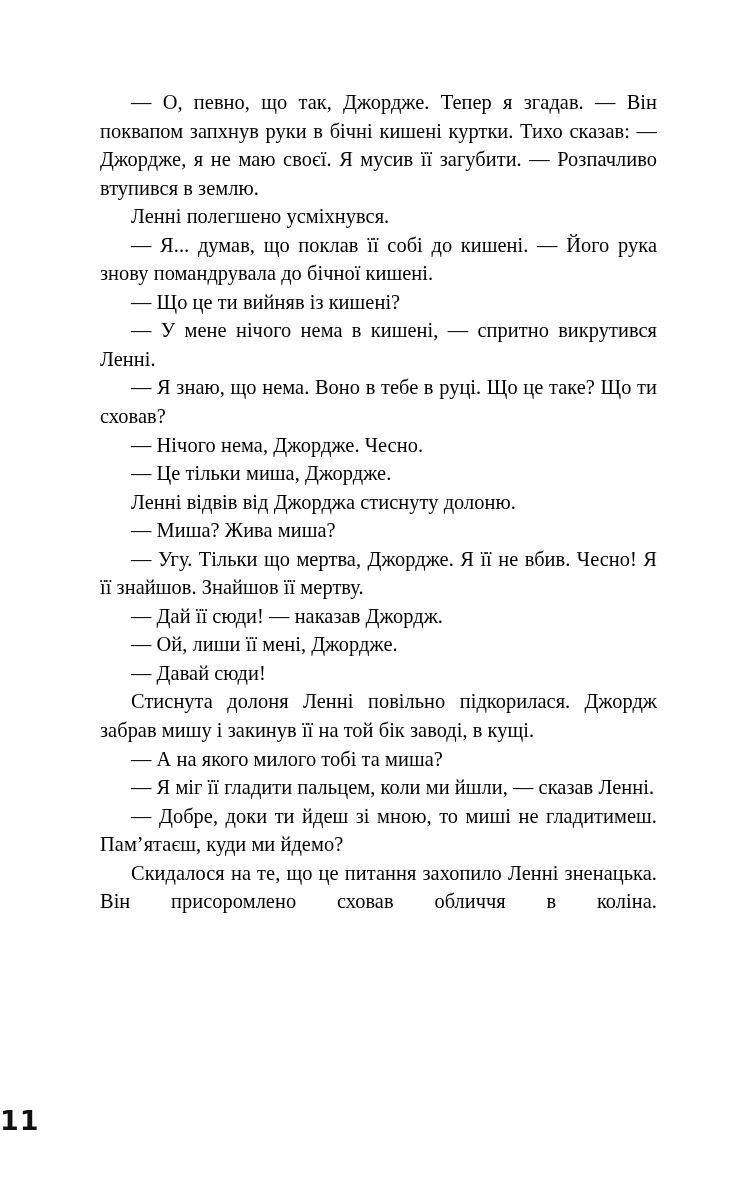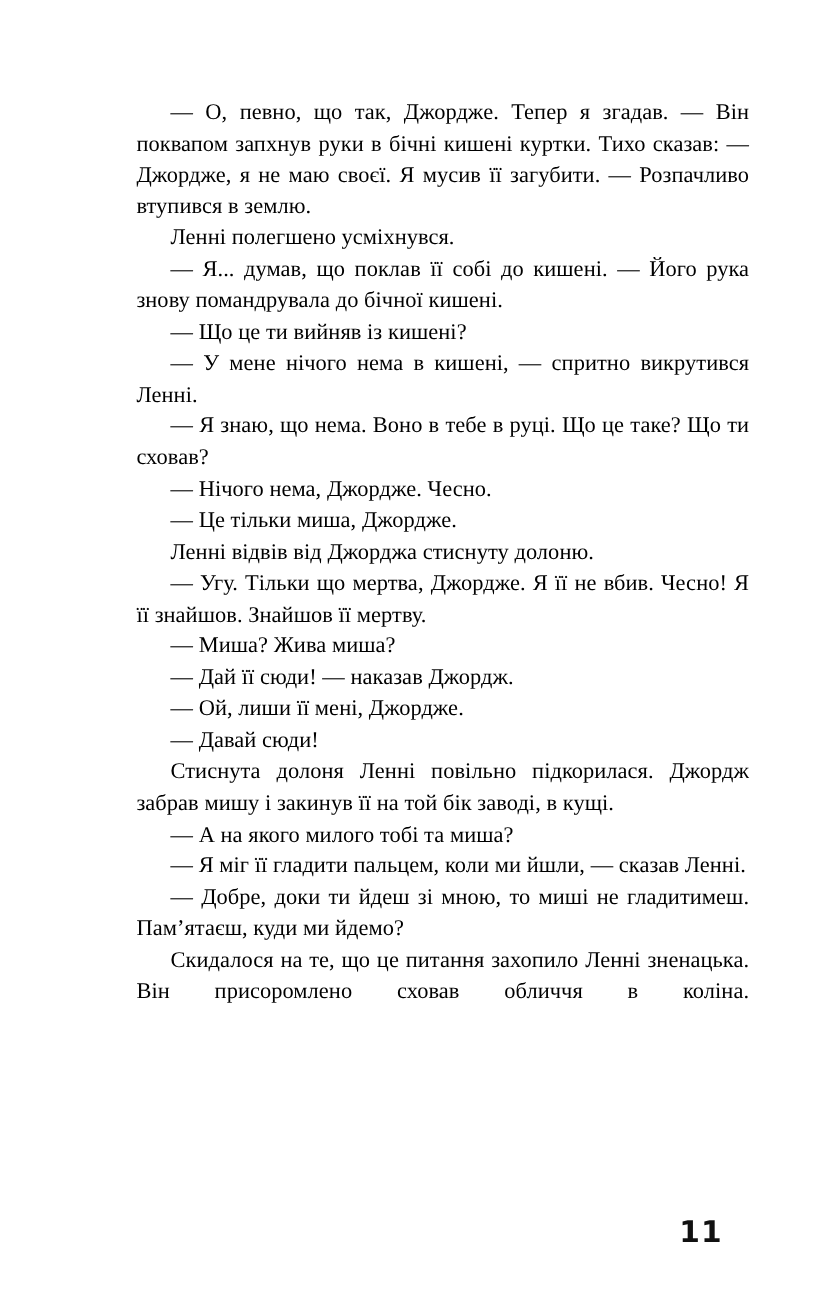--- a/index.html
+++ b/index.html
@@ -18,21 +18,20 @@
     box-sizing: border-box;
     font-family: "Liberation Serif", "DejaVu Serif", serif;
     color: #000000;
   }
 
   .text-block {
     position: absolute;
     left: 100px;
     top: 88px;
     width: 557px;
-    margin-left: 24px;
   }
 
   .para {
     margin: 0;
     text-align: justify;
     text-justify: inter-word;
     text-indent: 31px;
     font-size: 20.4px;
     line-height: 28.55px;
     letter-spacing: 0.05px;
@@ -48,21 +47,20 @@
 
   .para.force-justify-last {
     text-align-last: justify;
   }
 
   .folio {
     position: absolute;
     left: 0;
     top: 1107px;
     width: 657px;
-    text-align: right;
     font-family: "DejaVu Sans", "Liberation Sans", sans-serif;
     font-size: 27px;
     font-weight: 700;
     line-height: 1;
     color: #111111;
     letter-spacing: 1px;
   }
 </style>
 </head>
 <body>
@@ -72,22 +70,22 @@
   <div class="text-block">
     <p class="para">— О, певно, що так, Джордже. Тепер я згадав. — Він поквапом запхнув руки в бічні кишені куртки. Тихо сказав: — Джордже, я не маю своєї. Я мусив її загубити. — Розпачливо втупився в землю.</p>
     <p class="para">Ленні полегшено усміхнувся.</p>
     <p class="para">— Я... думав, що поклав її собі до кишені. — Його рука знову помандрувала до бічної кишені.</p>
     <p class="para">— Що це ти вийняв із кишені?</p>
     <p class="para">— У мене нічого нема в кишені, — спритно викрутився Ленні.</p>
     <p class="para">— Я знаю, що нема. Воно в тебе в руці. Що це таке? Що ти сховав?</p>
     <p class="para">— Нічого нема, Джордже. Чесно.</p>
     <p class="para">— Це тільки миша, Джордже.</p>
     <p class="para">Ленні відвів від Джорджа стиснуту долоню.</p>
+    <p class="para">— Миша? Жива миша?</p>
     <p class="para">— Угу. Тільки що мертва, Джордже. Я її не вбив. Чесно! Я її знайшов. Знайшов її мертву.</p>
-    <p class="para">— Миша? Жива миша?</p>
     <p class="para">— Дай її сюди! — наказав Джордж.</p>
     <p class="para">— Ой, лиши її мені, Джордже.</p>
     <p class="para">— Давай сюди!</p>
     <p class="para">Стиснута долоня Ленні повільно підкорилася. Джордж забрав мишу і закинув її на той бік заводі, в кущі.</p>
     <p class="para">— А на якого милого тобі та миша?</p>
     <p class="para">— Я міг її гладити пальцем, коли ми йшли, — сказав Ленні.</p>
     <p class="para">— Добре, доки ти йдеш зі мною, то миші не гладитимеш. Пам’ятаєш, куди ми йдемо?</p>
     <p class="para force-justify-last">Скидалося на те, що це питання захопило Ленні зненацька. Він присоромлено сховав обличчя в коліна.</p>
   </div>
 

